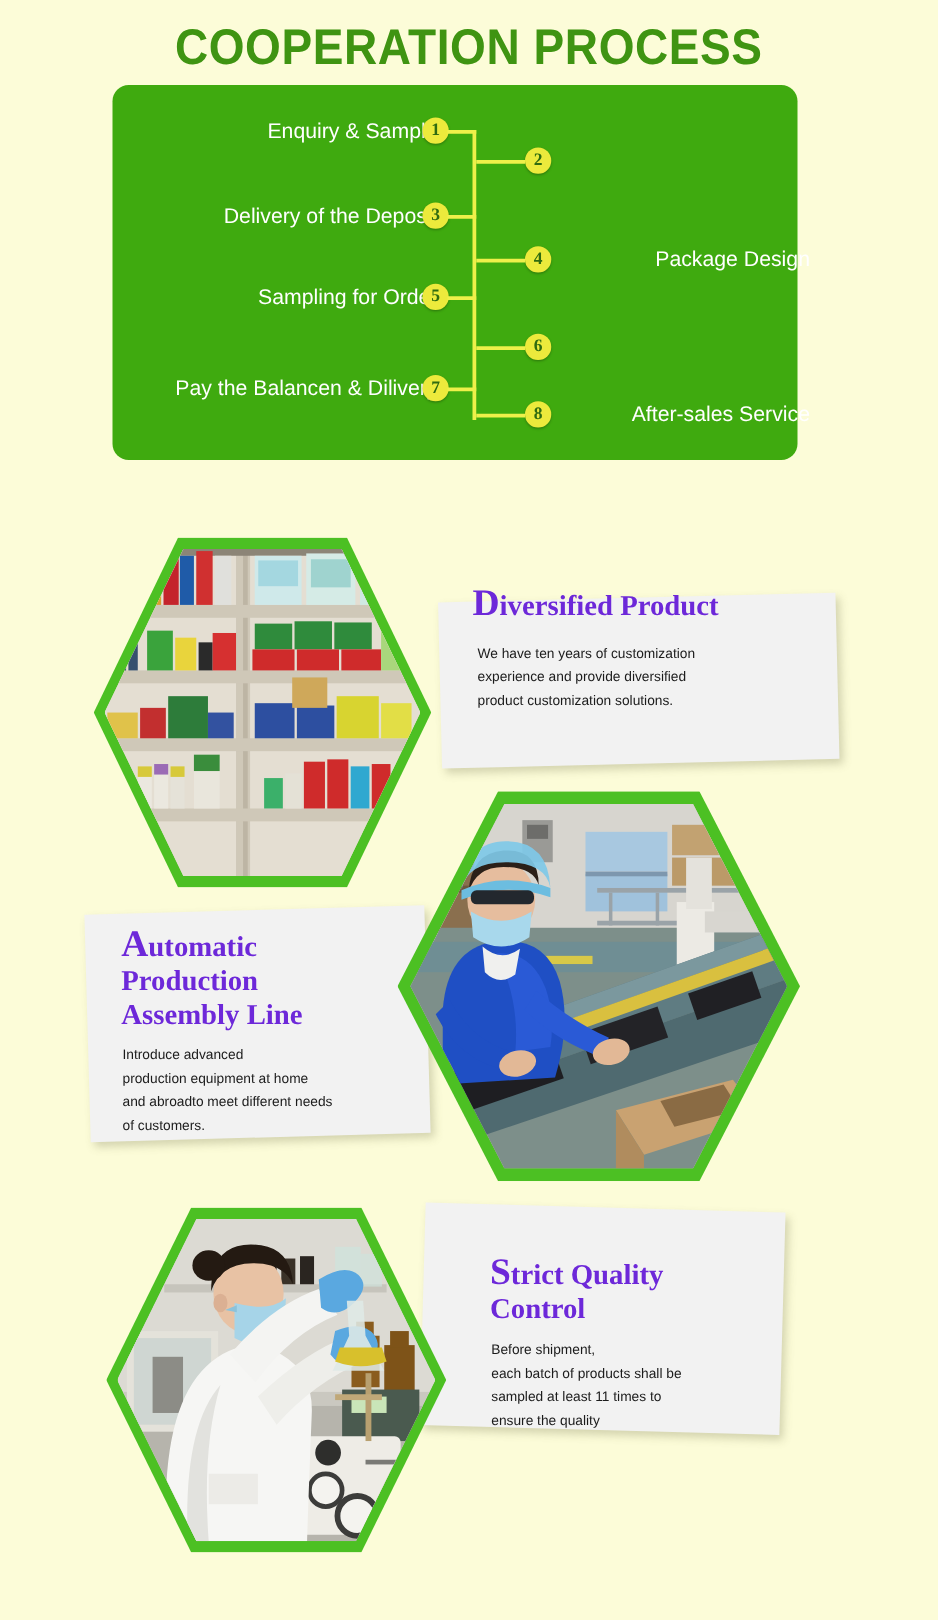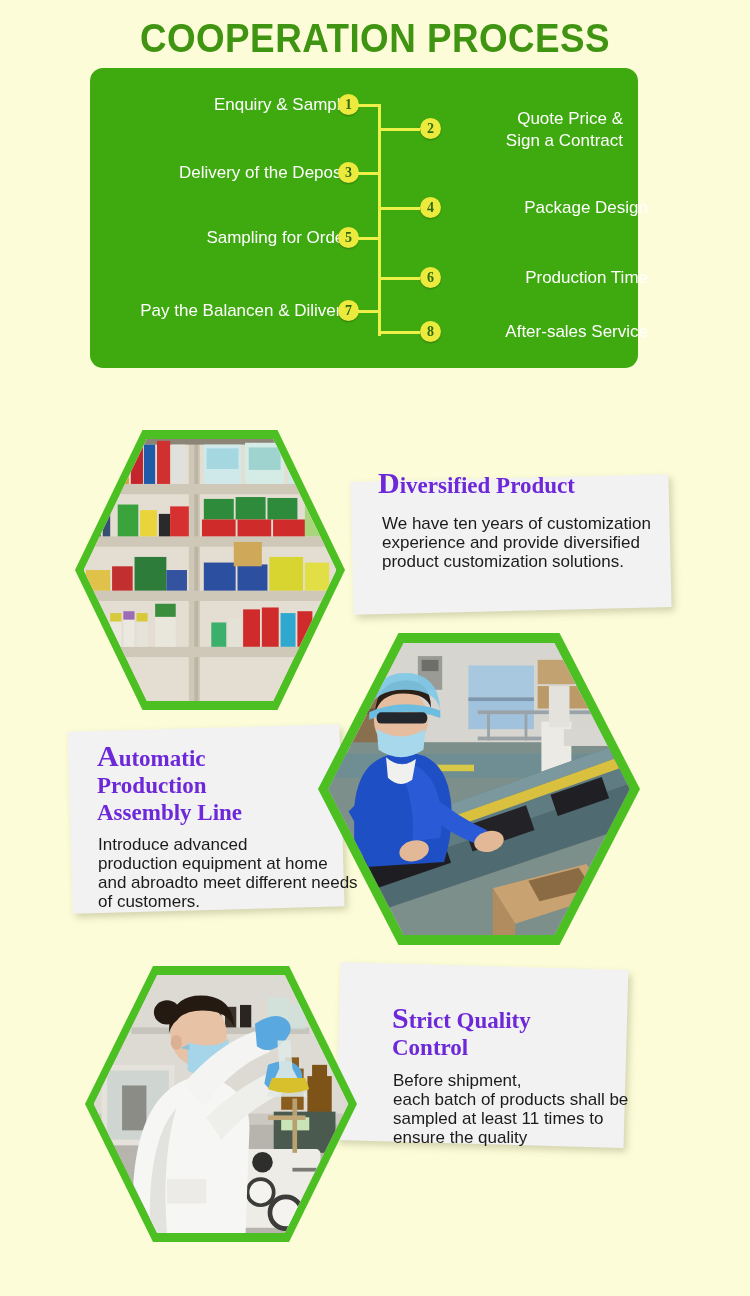--- a/index.html
+++ b/index.html
@@ -99,21 +99,21 @@
     font-weight: bold;
     font-size: 23px;
     line-height: 27px;
     white-space: pre-line;
   }
   .card-head .cap { font-size: 30px; }
 
   .card-body {
     position: absolute;
     color: #1b1b1b;
-    font-size: 17px;
+    font-size: 11px;
     line-height: 19px;
     white-space: pre-line;
   }
 
   
   .hexwrap { position: absolute; }
   .hex {
     position: absolute;
     left: 0; top: 0;
     width: 100%; height: 100%;
@@ -137,38 +137,35 @@
 <div class="page-title">COOPERATION PROCESS</div>
 
 <div class="process-box">
   <div class="proc-stem"></div>
 
   <div class="step-label lt" style="top:26px; right:288px; width:220px;">Enquiry &amp; Sample</div>
   <div class="numcircle" style="top:26px; left:248px;">1</div>
   <div class="arm" style="top:36px; left:268px; width:23px;"></div>
 
   <div class="numcircle" style="top:50px; left:330px;">2</div>
-  <div class="step-label rt two" style="top:40px; left:358px; width:175px;">Quote Price &amp;
-Sign a Contract</div>
   <div class="arm" style="top:60px; left:291px; width:39px;"></div>
 
   <div class="step-label lt" style="top:94px; right:288px; width:250px;">Delivery of the Deposit</div>
   <div class="numcircle" style="top:94px; left:248px;">3</div>
   <div class="arm" style="top:104px; left:268px; width:23px;"></div>
 
   <div class="numcircle" style="top:129px; left:330px;">4</div>
   <div class="step-label rt" style="top:129px; left:358px; width:200px;">Package Design</div>
   <div class="arm" style="top:139px; left:291px; width:39px;"></div>
 
   <div class="step-label lt" style="top:159px; right:288px; width:250px;">Sampling for Order</div>
   <div class="numcircle" style="top:159px; left:248px;">5</div>
   <div class="arm" style="top:169px; left:268px; width:23px;"></div>
 
   <div class="numcircle" style="top:199px; left:330px;">6</div>
-  <div class="step-label rt" style="top:199px; left:358px; width:200px;">Production Time</div>
   <div class="arm" style="top:209px; left:291px; width:39px;"></div>
 
   <div class="step-label lt" style="top:232px; right:288px; width:270px;">Pay the Balancen &amp; Dilivery</div>
   <div class="numcircle" style="top:232px; left:248px;">7</div>
   <div class="arm" style="top:242px; left:268px; width:23px;"></div>
 
   <div class="numcircle" style="top:253px; left:330px;">8</div>
   <div class="step-label rt" style="top:253px; left:358px; width:200px;">After-sales Service</div>
   <div class="arm" style="top:263px; left:291px; width:39px;"></div>
 </div>

